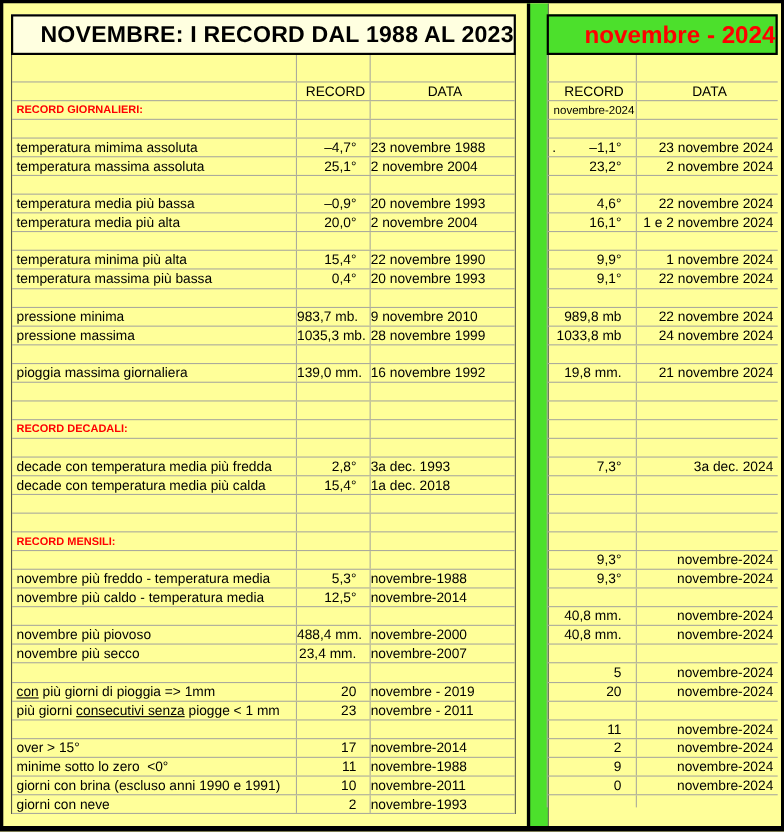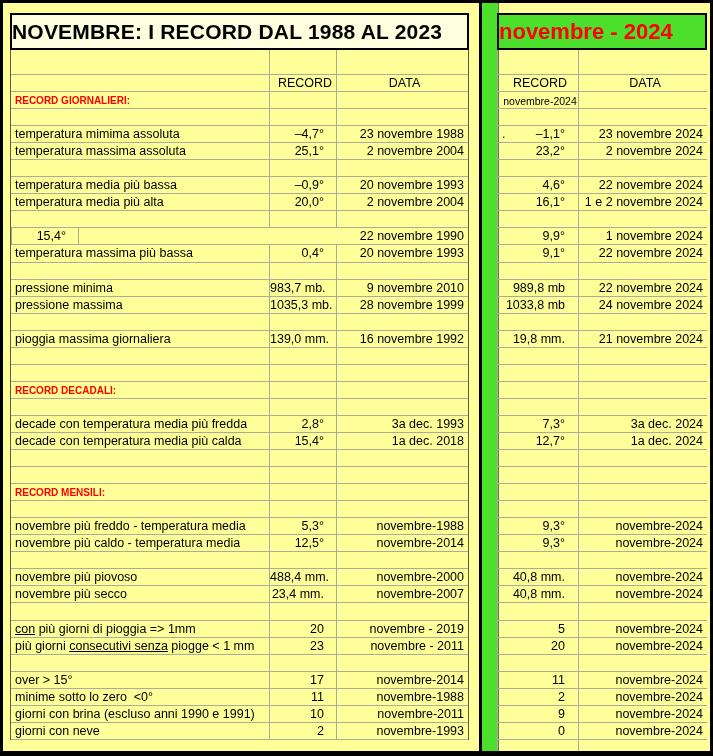--- a/index.html
+++ b/index.html
@@ -24,38 +24,38 @@
     position:absolute;left:476px;top:0;width:20px;height:751px;
     background:var(--green);
     border-left:3px solid #000;border-right:1px solid #6f6f5f;
     box-sizing:border-box;
   }
   
   #left-table{position:absolute;left:7px;top:10px;width:459px;}
   #right-table{position:absolute;left:494px;top:10px;width:210px;}
   .title-box{
     box-sizing:border-box;height:37px;border:2px solid #000;
-    display:flex;align-items:center;justify-content:flex-start;
+    display:flex;align-items:center;justify-content:flex-end;
     font-weight:bold;
   }
   #left-title{background:var(--title-bg);color:#000;font-size:21px;letter-spacing:.2px;}
   #right-title{background:var(--green);color:var(--red);font-size:22px;}
   .rows{box-sizing:border-box;border-left:1px solid #5a5a4a;border-right:1px solid #5a5a4a;}
   #right-rows{border-left:1px solid var(--grid);border-right:0;}
   .row{display:flex;height:17.05px;box-sizing:border-box;border-bottom:1px solid var(--grid);}
   .row.tall{height:25px;}
   .row.tail{height:11px;border-bottom:0;}
   .cell{
     box-sizing:border-box;font-size:12.5px;line-height:15.5px;padding-top:1px;
     overflow:hidden;white-space:pre;color:var(--ink);
   }
   
   .c-label{width:258px;padding-left:4px;text-align:left;}
   .c-record{width:68px;text-align:right;padding-right:12px;border-left:1px solid var(--grid);border-right:1px solid var(--grid);}
-  .c-data{flex:1;text-align:right;padding-right:4px;}
+  .c-data{flex:1;padding-right:4px;}
   
   .c-rrecord{width:81px;text-align:right;padding-right:13px;border-right:1px solid var(--grid);position:relative;}
   .c-rdata{flex:1;text-align:right;padding-right:4px;}
   .center{text-align:center;padding-left:4px;padding-right:0;}
   .section{color:var(--red);font-weight:bold;font-size:10px;}
   .note{font-size:10.5px;padding-top:2px;}
   .u{text-decoration:underline;}
   .prefix{position:absolute;left:4px;top:1px;}
 </style>
 </head>
@@ -112,20 +112,21 @@
           <div class="cell c-label">temperatura media più alta</div>
           <div class="cell c-record">20,0°</div>
           <div class="cell c-data">2 novembre 2004</div>
         </div>
         <div class="row">
           <div class="cell c-label"></div>
           <div class="cell c-record"></div>
           <div class="cell c-data"></div>
         </div>
         <div class="row">
+          <div class="cell c-label">temperatura minima più alta</div>
           <div class="cell c-record">15,4°</div>
           <div class="cell c-data">22 novembre 1990</div>
         </div>
         <div class="row">
           <div class="cell c-label">temperatura massima più bassa</div>
           <div class="cell c-record">0,4°</div>
           <div class="cell c-data">20 novembre 1993</div>
         </div>
         <div class="row">
           <div class="cell c-label"></div>
@@ -359,24 +360,20 @@
         </div>
         <div class="row">
           <div class="cell c-rrecord"></div>
           <div class="cell c-rdata"></div>
         </div>
         <div class="row">
           <div class="cell c-rrecord"><span>7,3°</span></div>
           <div class="cell c-rdata">3a dec. 2024</div>
         </div>
         <div class="row">
-          <div class="cell c-rrecord"><span>12,7°</span></div>
-          <div class="cell c-rdata">1a dec. 2024</div>
-        </div>
-        <div class="row">
           <div class="cell c-rrecord"></div>
           <div class="cell c-rdata"></div>
         </div>
         <div class="row">
           <div class="cell c-rrecord"></div>
           <div class="cell c-rdata"></div>
         </div>
         <div class="row">
           <div class="cell c-rrecord"></div>
           <div class="cell c-rdata"></div>

